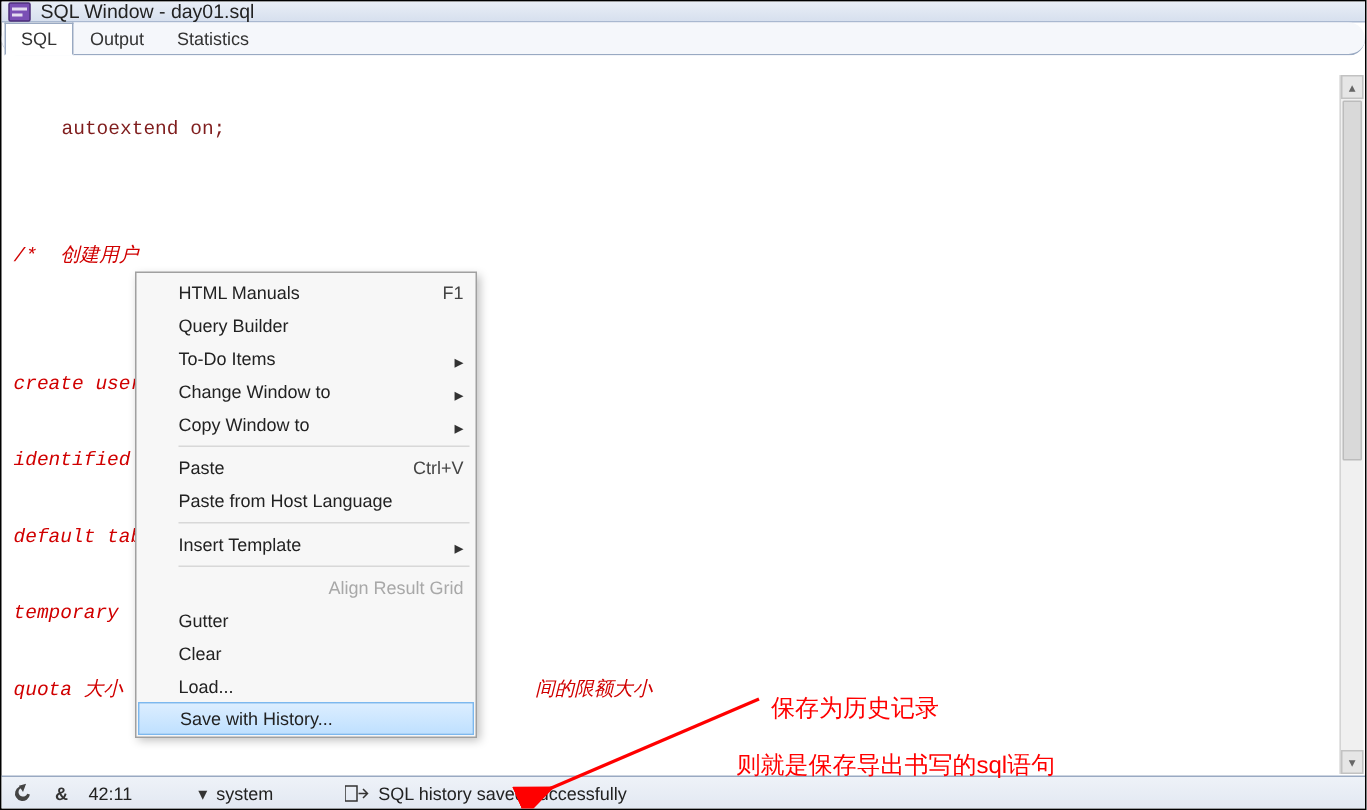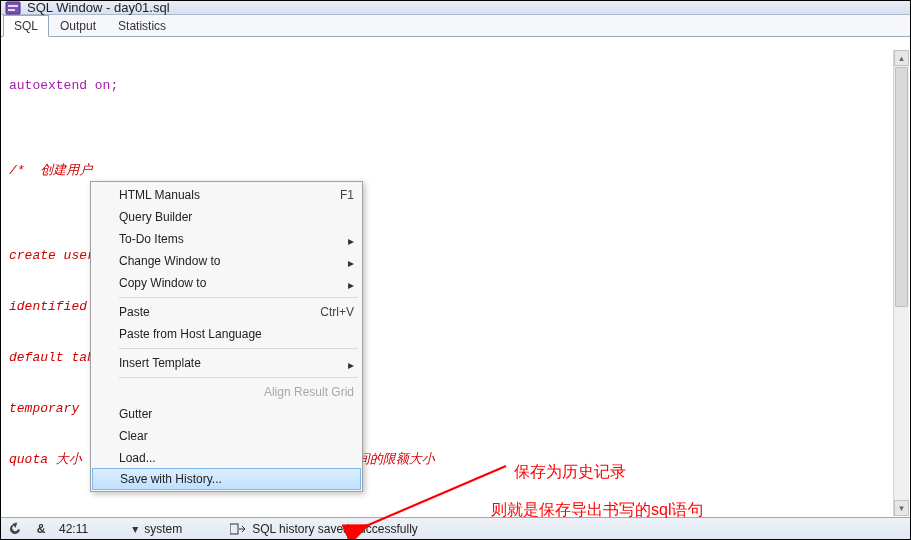--- a/index.html
+++ b/index.html
@@ -28,20 +28,21 @@
       display: inline-flex; align-items: center; justify-content: center;
     }
     .titlebar .title-text { color: #222; }
     .tabs-row {
       height: 22px;
       border-bottom: 1px solid #99a9c2;
       display: flex;
       align-items: flex-end;
       padding-left: 2px;
       background: #f5f7fb;
+      border-radius: 11px;
     }
     .tab {
       padding: 3px 10px 3px 10px;
       font-size: 12px;
       color: #333;
       border: 1px solid transparent;
       border-bottom: none;
       cursor: pointer;
     }
     .tab.active {
@@ -56,28 +57,28 @@
       height: 450px;
       padding: 6px 8px 6px 8px;
       font-family: "Courier New", monospace;
       font-size: 13px;
       line-height: 17px;
       white-space: pre;
       color: #000;
       overflow: hidden;
     }
     .code-line { white-space: pre; }
-    .teal { color: #a21caf; }
+    .teal { color: #7f1d1d; margin-left: 32px; }
     .red { color: #d00000; font-style: italic; }
 
     .context-menu {
       position: absolute;
       left: 89px;
       top: 180px;
-      width: 273px;
+      width: 228px;
       background: #f7f7f7;
       border: 1px solid #a0a0a0;
       box-shadow: 2px 2px 6px rgba(0,0,0,0.25);
       font-family: "Segoe UI", Tahoma, sans-serif;
       font-size: 12px;
       padding: 2px 0;
       z-index: 100;
     }
     .menu-item {
       display: flex;

